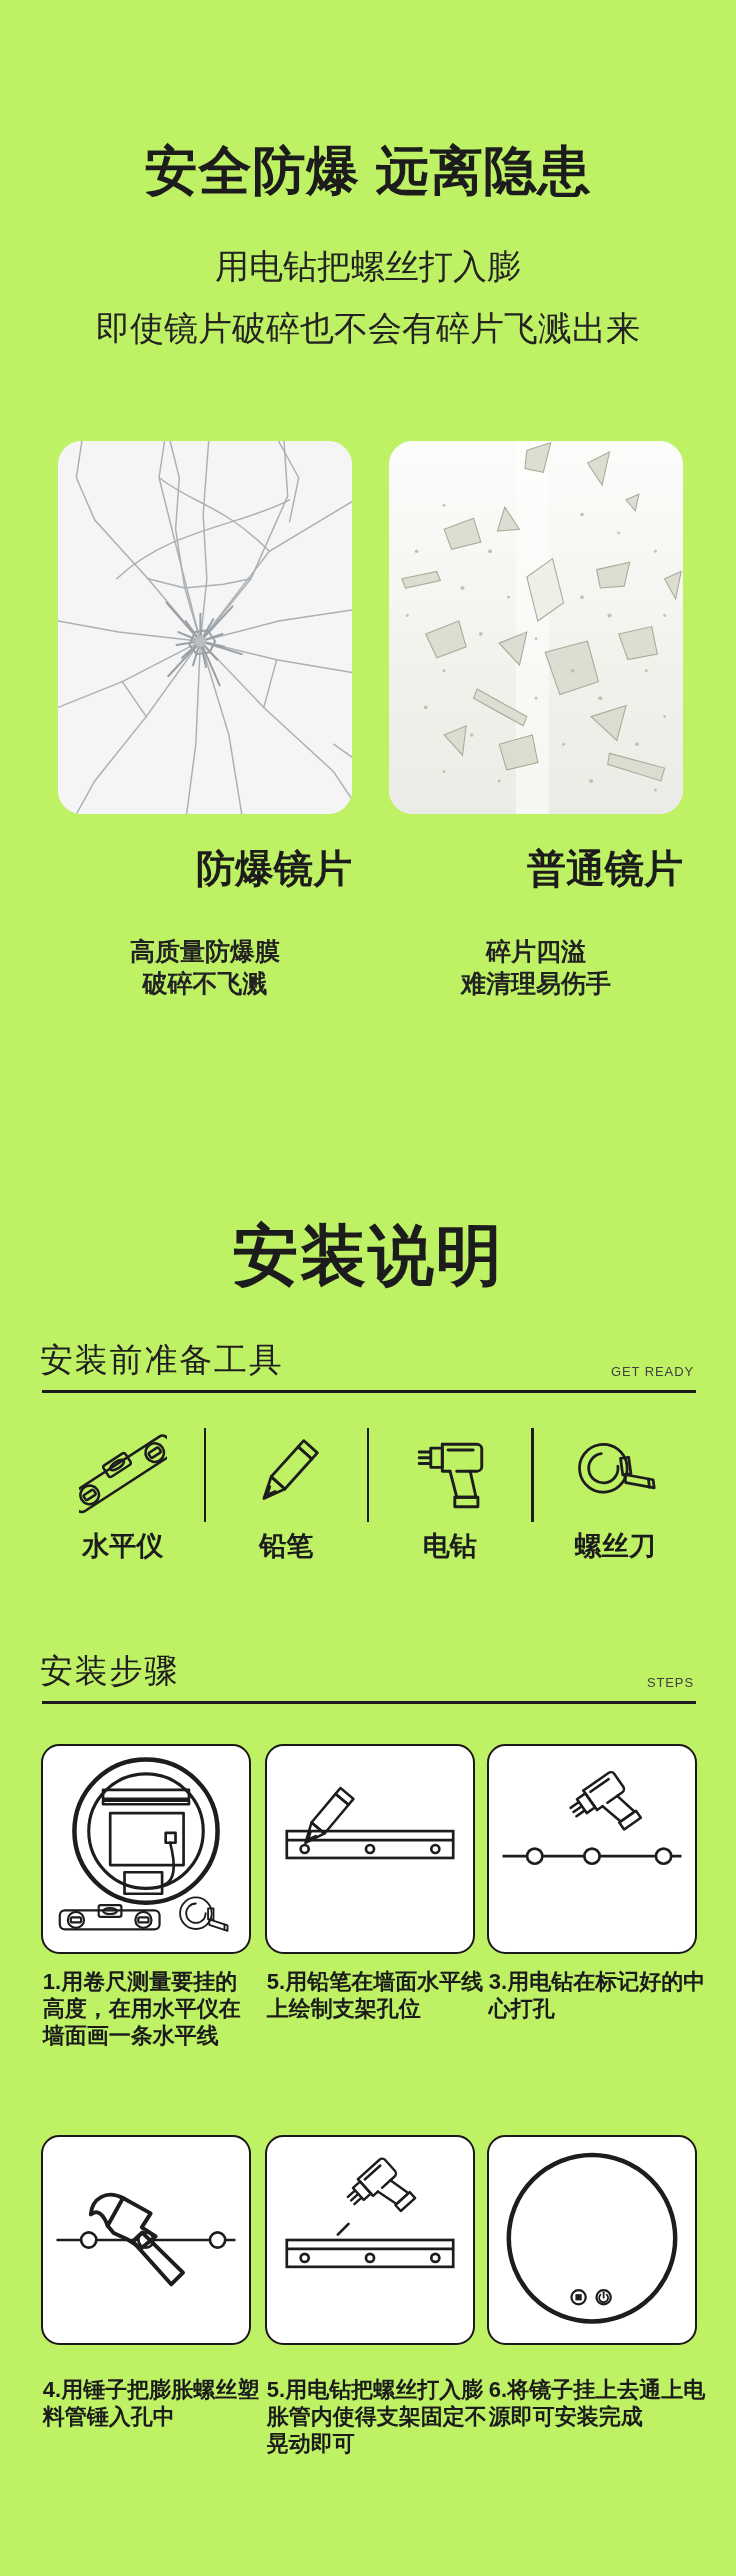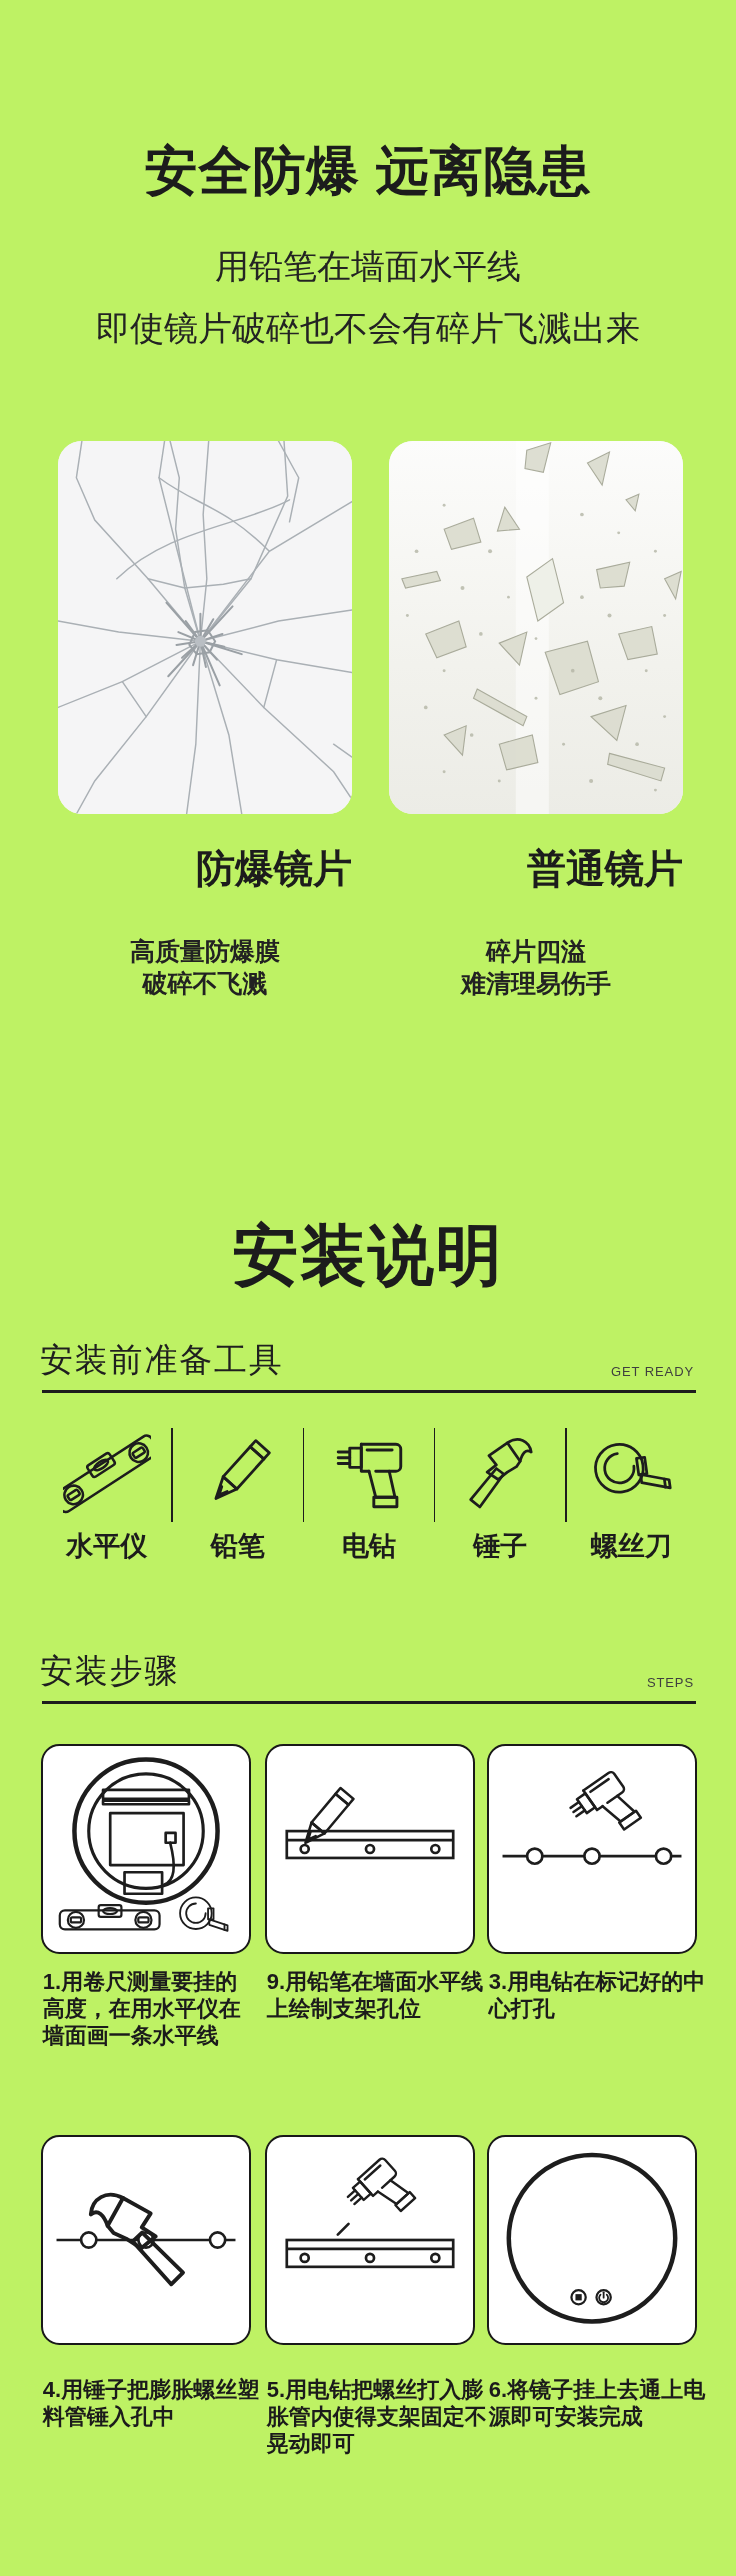--- a/index.html
+++ b/index.html
@@ -125,21 +125,21 @@
       <g id="ic-line3" stroke="#1d1d1d" stroke-width="3">
         <path d="M0,12 H200" fill="none"></path>
         <circle cx="36" cy="12" r="8.5" fill="#ffffff"></circle>
         <circle cx="100" cy="12" r="8.5" fill="#ffffff"></circle>
         <circle cx="180" cy="12" r="8.5" fill="#ffffff"></circle>
       </g>
     </defs>
   </svg>
 
   <h1 class="hero-title">安全防爆 远离隐患</h1>
-  <div class="hero-sub">用铅笔在墙面水平线
+  <div class="hero-sub">用电钻把螺丝打入膨
 即使镜片破碎也不会有碎片飞溅出来</div>
 
   <div class="cmp-img left">
     <svg width="294" height="373" viewBox="0 0 320 406">
       <rect width="320" height="406" fill="#f5f5f6"></rect>
       <g fill="none" stroke="#aab0b5" stroke-width="1.6" stroke-linecap="round">
         <path d="M155,218 L138,160 L128,96 L132,40 L122,0"></path>
         <path d="M155,218 L162,150 L158,80 L164,0"></path>
         <path d="M155,218 L210,150 L250,60 L246,0"></path>
         <path d="M155,218 L230,120 L320,66"></path>
@@ -275,30 +275,20 @@
       <div class="tool-iconbox">
         <svg width="88" height="88" viewBox="0 0 96 96">
           <g transform="translate(48,46) scale(1.05) translate(-37,-52)">
               <use href="#ic-drill"></use>
             </g>
         </svg>
       </div>
       <div class="tool-label">电钻</div>
     </div>
     <div class="tool-divider"></div>
-    <div class="tool">
-      <div class="tool-iconbox">
-        <svg width="88" height="88" viewBox="0 0 96 96">
-          <g transform="translate(96,0) scale(-1,1)">
-              <use href="#ic-hammer"></use>
-            </g>
-        </svg>
-      </div>
-      <div class="tool-label">锤子</div>
-    </div>
     <div class="tool-divider"></div>
     <div class="tool">
       <div class="tool-iconbox">
         <svg width="88" height="88" viewBox="0 0 96 96">
           <g transform="translate(48,46) rotate(-8) translate(-44,-38)">
               <use href="#ic-tape"></use>
             </g>
         </svg>
       </div>
       <div class="tool-label">螺丝刀</div>
@@ -343,21 +333,21 @@
     <div class="step-box">
       <svg width="204" height="204" viewBox="0 0 228 228">
         <g transform="translate(19,92)">
             <use href="#ic-bar"></use>
           </g>
         <g transform="translate(41,112) rotate(40) translate(-48,-84) scale(0.95)">
             <use href="#ic-pencil"></use>
           </g>
       </svg>
     </div>
-    <p class="step-caption">9.用铅笔在墙面水平线
+    <p class="step-caption">5.用铅笔在墙面水平线
 上绘制支架孔位</p>
   </div>
 
   <div class="step-card r1 c3">
     <div class="step-box">
       <svg width="204" height="204" viewBox="0 0 228 228">
         <g transform="translate(14,110)">
             <use href="#ic-line3"></use>
           </g>
         <g transform="translate(124,62) rotate(-35) translate(-36,-44) scale(0.95)">

